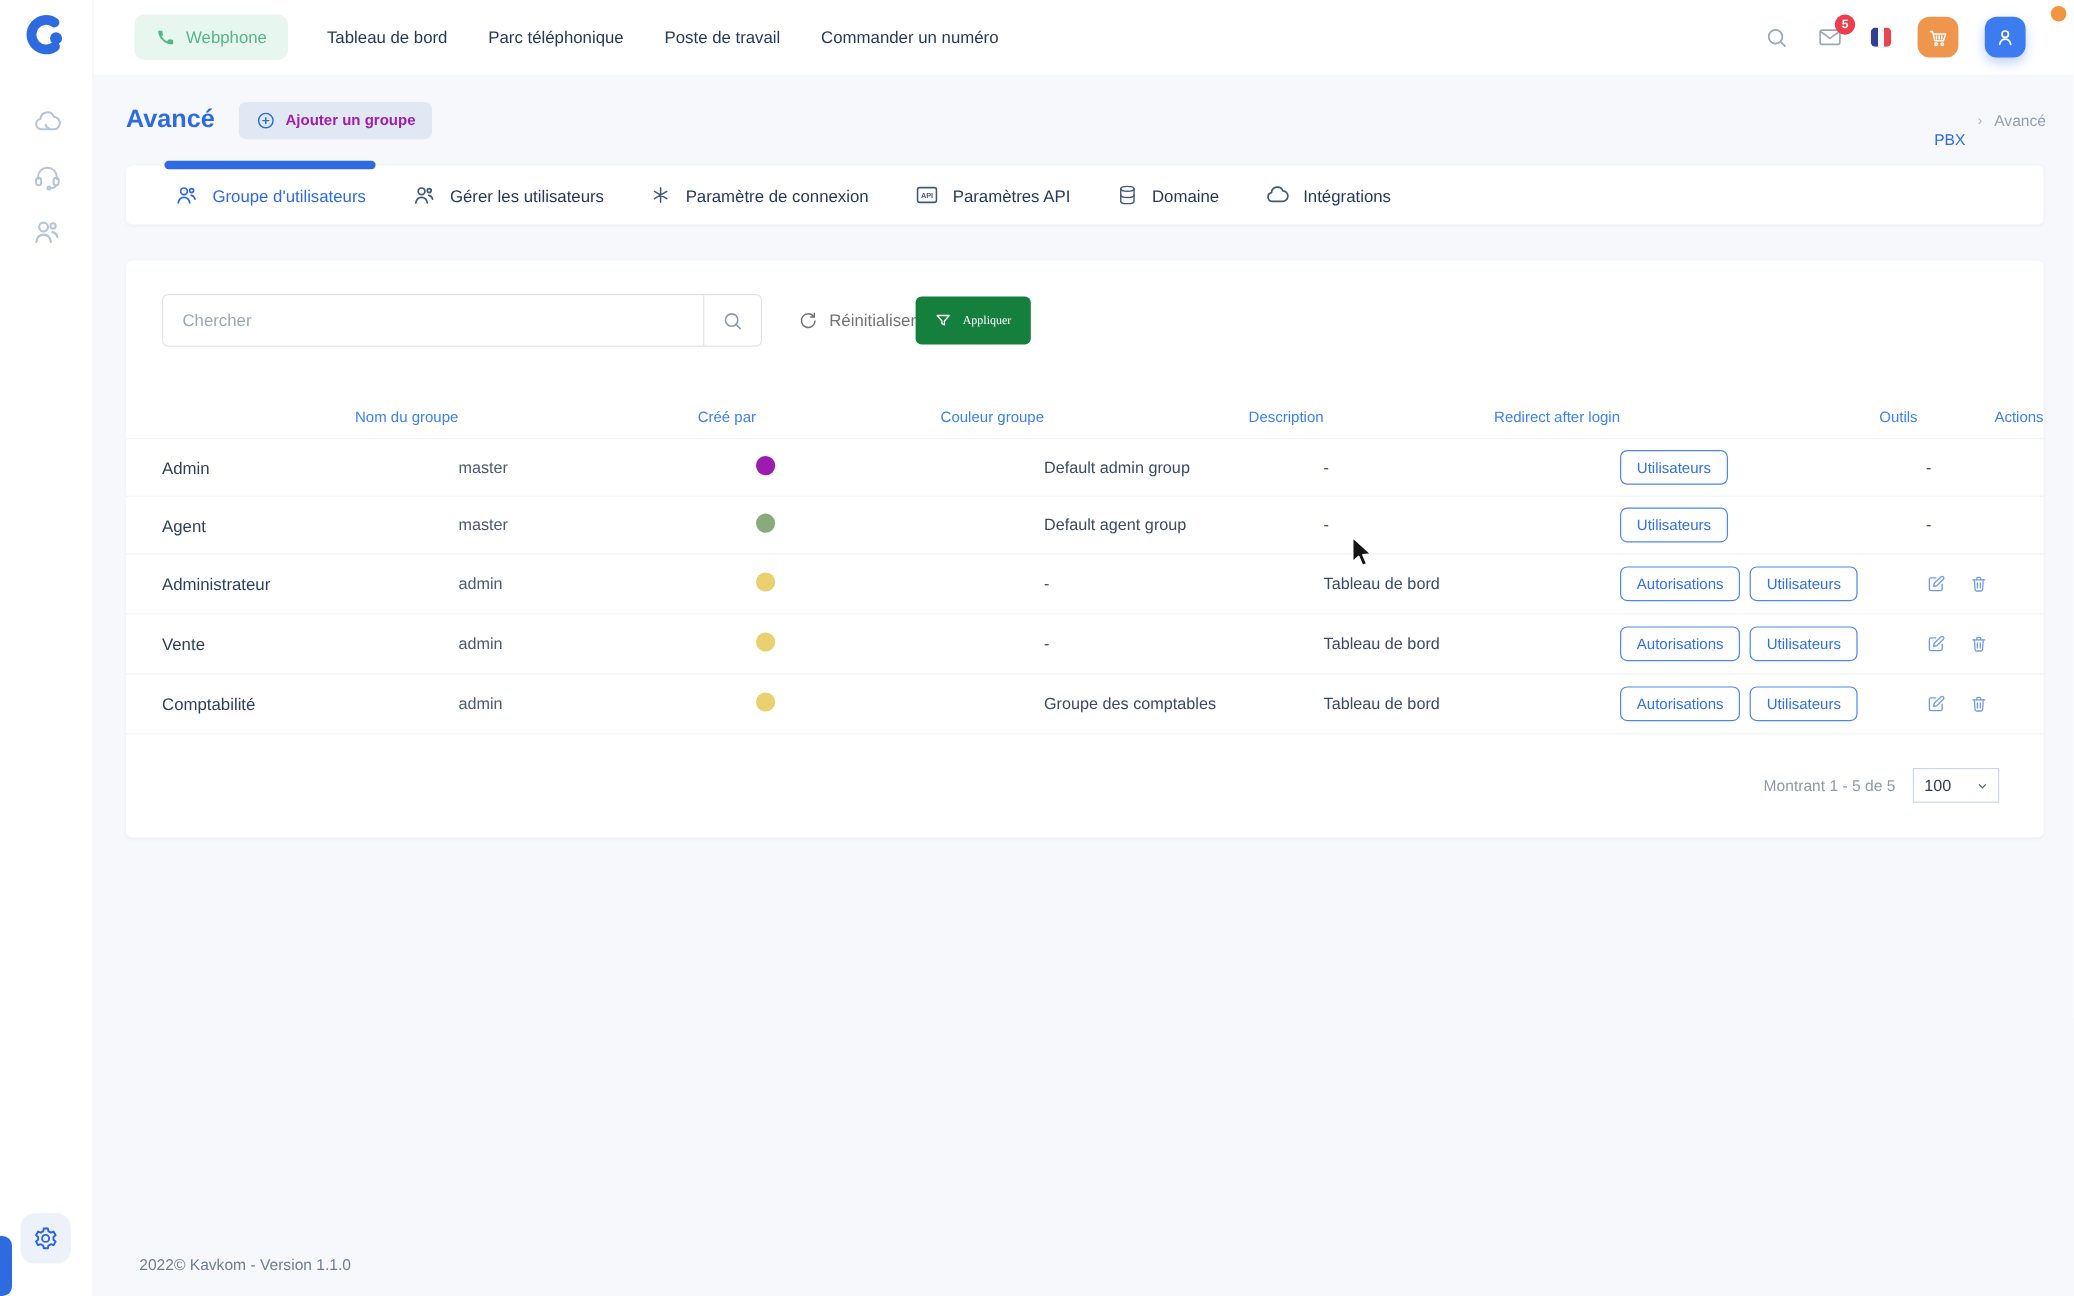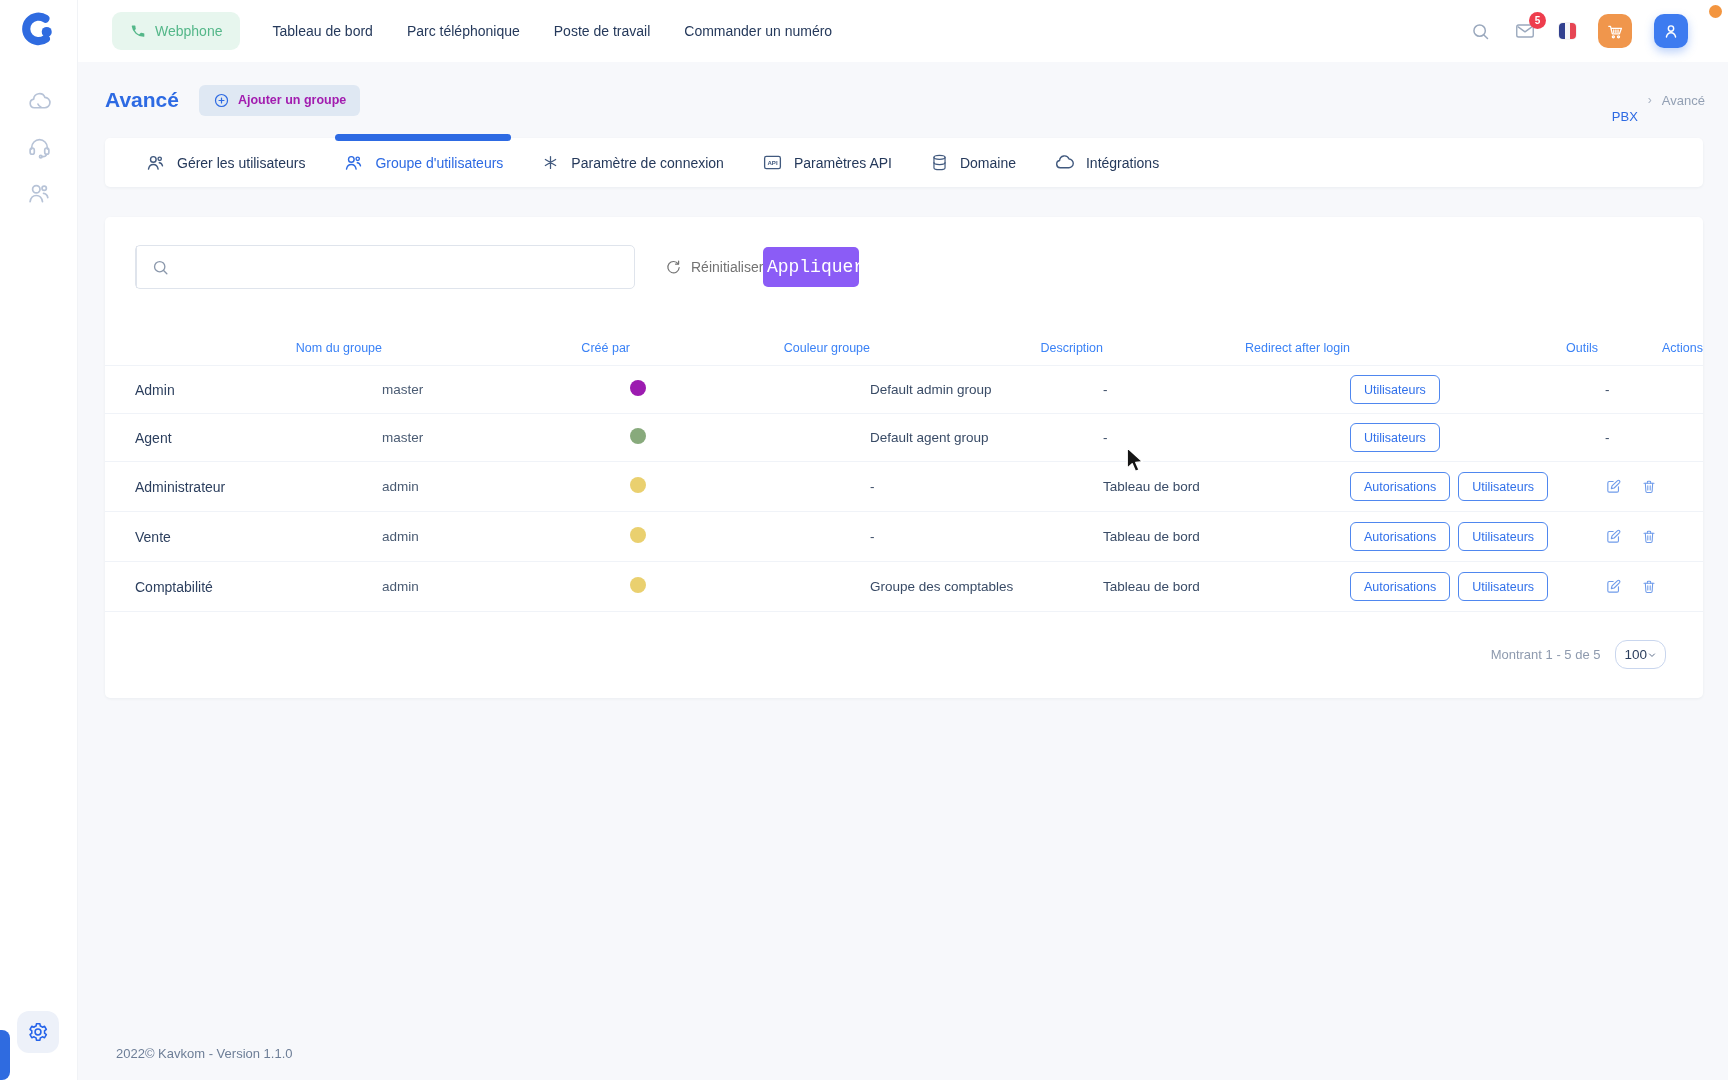--- a/index.html
+++ b/index.html
@@ -50,21 +50,21 @@
   .tab.active::after { content:""; position:absolute; left:-8px; right:-8px; top:-4px; height:7px; border-radius:5px; background:#2d6ae3; }
 
   .main-card { position:absolute; left:105px; top:217px; width:1598px; height:481px; }
 
   
   .search-group { position:absolute; left:30px; top:28px; width:500px; height:44px; border:1px solid #dfe4ec; border-radius:5px; display:flex; background:#fff; }
   .search-input { flex:1; border:none; outline:none; padding:0 16px; font-size:14px; color:#33465f; font-family:inherit; background:transparent; }
   .search-input::placeholder { color:#9aa7b8; }
   .search-btn { width:48px; border-left:1px solid #dfe4ec; display:flex; align-items:center; justify-content:center; color:#8b98ac; cursor:pointer; }
   .reset-ctl { position:absolute; left:560px; top:28px; height:44px; display:flex; align-items:center; gap:9px; color:#737373; font-size:14px; cursor:pointer; }
-  .apply-btn { position:absolute; left:658px; top:30px; height:40px; width:96px; border:none; border-radius:5px; background:#8b5cf6; color:#fff; font-size:18px; font-family:Liberation Mono, monospace; display:flex; align-items:center; justify-content:center; gap:9px; cursor:pointer; }
+  .apply-btn { position:absolute; left:658px; top:30px; height:40px; width:96px; border:none; border-radius:5px; background:#15803d; color:#fff; font-size:10px; font-family:Liberation Serif, serif; display:flex; align-items:center; justify-content:center; gap:9px; cursor:pointer; }
 
   
   .grid-cols { display:grid; grid-template-columns:247px 248px 240px 233px 247px 248px 1fr; align-items:center; padding-left:30px; }
   .table { position:absolute; left:0; top:113px; width:1598px; }
   .thead { height:36px; font-size:12.5px; color:#3b82f6; border-bottom:1px solid #f0f3f8;text-align:right; }
   .trow { border-bottom:1px solid #f0f3f8; font-size:13.5px; }
   .trow.short { height:48px; }
   .trow.tall { height:50px; }
   .cell-name { color:#2c3f5e; font-size:14px; }
   .cell-created { color:#4a5b73; }
@@ -72,21 +72,21 @@
   .dot { width:16px; height:16px; border-radius:50%; display:inline-block; }
   .tools-cell { display:flex; gap:8px; }
   .pill-btn { display:inline-flex; align-items:center; height:29px; padding:0 13px; border:1px solid #4f87ef; border-radius:6px; background:#fff; color:#3170ea; font-size:12.5px; font-family:inherit; cursor:pointer; white-space:nowrap; }
   .actions-cell { display:flex; align-items:center; gap:19px; padding-left:7px; color:#6f9bea; }
   .action-ico { display:flex; cursor:pointer; }
   .dash { color:#394b66; }
 
   
   .pagination { position:absolute; right:37px; top:423px; height:29px; display:flex; align-items:center; gap:15px; }
   .page-summary { color:#8e9aae; font-size:13px; }
-  .page-size { height:29px; min-width:47px; padding:0 8px; border:1.5px solid #c9d6ee; border-radius:12px; display:flex; align-items:center; justify-content:center; gap:0; color:#2b3d5c; font-size:13.5px; cursor:pointer; background:#fff; }
+  .page-size { height:29px; min-width:47px; padding:0 8px; border:1.5px solid #c9d6ee; border-radius:0; display:flex; align-items:center; justify-content:center; gap:21px; color:#2b3d5c; font-size:13.5px; cursor:pointer; background:#fff; }
   .page-size .chev { color:#5f708c; display:flex; }
 
   .footer-text { position:absolute; left:116px; top:1046px; font-size:13px; color:#6d7e97; }
 
   .cursor { position:absolute; left:1125px; top:446px; z-index:50; pointer-events:none; }
 
   svg { display:block; }
 </style>
 </head>
 <body>
@@ -194,41 +194,41 @@
       <span>Ajouter un groupe</span>
     </button>
     <div class="breadcrumb">
       <span class="crumb-parent">PBX</span>
       <span class="crumb-sep">›</span>
       <span class="crumb-current">Avancé</span>
     </div>
   </div>
 
   <div class="card tabs-card">
-    <div class="tab">
+    <div class="tab active">
       <span class="t-ico">
         <svg width="21" height="21" viewBox="0 0 24 24" fill="none" stroke="currentColor" stroke-width="1.6" stroke-linecap="round" stroke-linejoin="round">
           <circle cx="9.5" cy="8.5" r="3.2"></circle>
             <path d="M4 19.5c.6-3.3 2.7-5.3 5.5-5.3s4.9 2 5.5 5.3"></path>
           <circle cx="16.8" cy="7.8" r="1.9"></circle>
             <path d="M16.3 12.3c1.9.2 3.2 1.5 3.7 3.6"></path>
         </svg>
       </span>
-      <span>Gérer les utilisateurs</span>
-    </div>
-    <div class="tab active">
+      <span>Groupe d'utilisateurs</span>
+    </div>
+    <div class="tab">
       <span class="t-ico">
         <svg width="21" height="21" viewBox="0 0 24 24" fill="none" stroke="currentColor" stroke-width="1.6" stroke-linecap="round" stroke-linejoin="round">
           <circle cx="9.5" cy="8.5" r="3.2"></circle>
             <path d="M4 19.5c.6-3.3 2.7-5.3 5.5-5.3s4.9 2 5.5 5.3"></path>
           <circle cx="16.8" cy="7.8" r="1.9"></circle>
             <path d="M16.3 12.3c1.9.2 3.2 1.5 3.7 3.6"></path>
         </svg>
       </span>
-      <span>Groupe d'utilisateurs</span>
+      <span>Gérer les utilisateurs</span>
     </div>
     <div class="tab">
       <span class="t-ico">
         <svg width="19" height="19" viewBox="0 0 24 24" fill="none" stroke="currentColor" stroke-width="1.6" stroke-linecap="round">
           <path d="M12 4.5v15M5.5 8.2l13 7.6M18.5 8.2l-13 7.6"></path>
         </svg>
       </span>
       <span>Paramètre de connexion</span>
     </div>
     <div class="tab">
@@ -256,20 +256,21 @@
           <path d="M7 18a4.2 4.2 0 0 1-.6-8.3A5.6 5.6 0 0 1 17.2 8a4.3 4.3 0 0 1-.4 10H7z"></path>
         </svg>
       </span>
       <span>Intégrations</span>
     </div>
   </div>
 
   <div class="card main-card">
 
     <div class="search-group">
+      <input class="search-input" type="text" placeholder="Chercher" style="">
       <div class="search-btn">
         <svg width="19" height="19" viewBox="0 0 24 24" fill="none" stroke="currentColor" stroke-width="1.7" stroke-linecap="round">
           <circle cx="11" cy="11" r="6.5"></circle>
             <path d="M15.9 15.9 20 20"></path>
         </svg>
       </div>
     </div>
 
     <div class="reset-ctl">
       <svg width="17" height="17" viewBox="0 0 24 24" fill="none" stroke="currentColor" stroke-width="1.7" stroke-linecap="round" stroke-linejoin="round">

